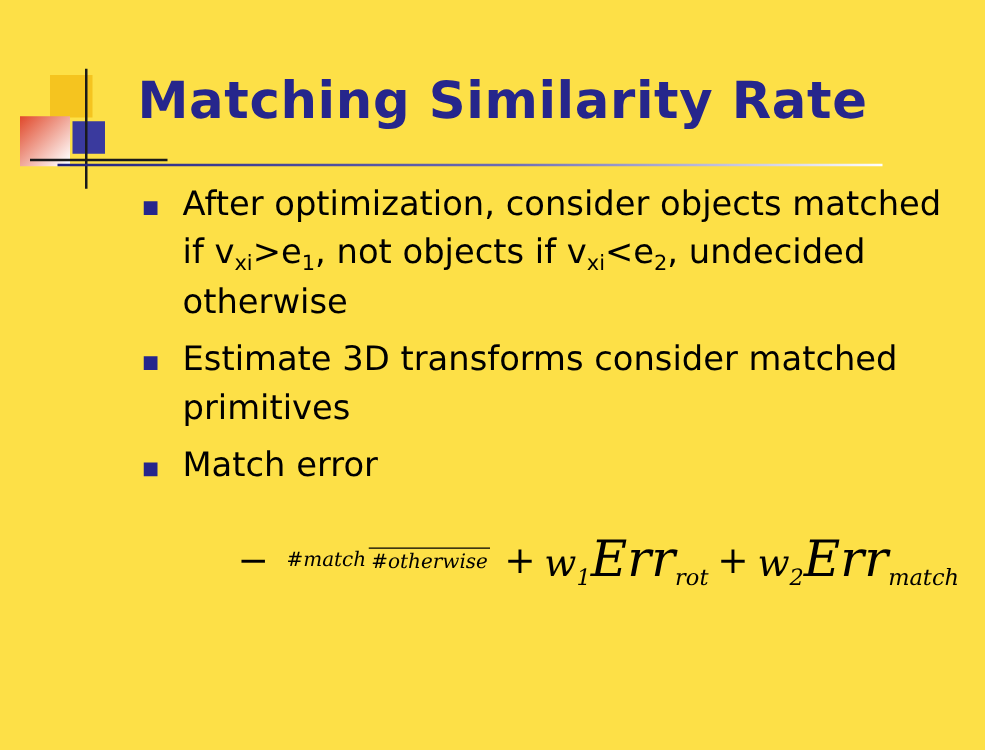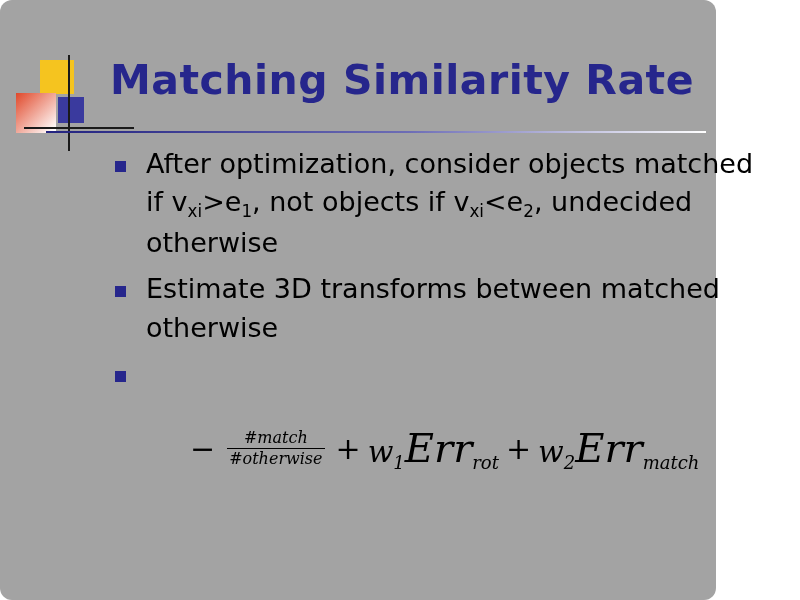--- a/index.html
+++ b/index.html
@@ -8,24 +8,23 @@
   }
   body {
     width: 800px;
     height: 600px;
     background: #ffffff;
     font-family: "DejaVu Sans", sans-serif;
     overflow: hidden;
   }
   .slide {
     position: relative;
-    width: 716px;
+    width: 788px;
     height: 600px;
-    background: #a3a3a3;
-    border-radius: 12px;
+    background: #fde047;
   }
 
   
   .deco {
     position: absolute;
     left: 16px;
     top: 55px;
     width: 105px;
     height: 100px;
   }
@@ -138,21 +137,21 @@
     display: flex;
     align-items: center;
   }
   .eq-minus {
     font-size: 30px;
     margin-right: 8px;
     font-style: normal;
   }
   .frac {
     display: inline-flex;
-    flex-direction: column;
+    flex-direction: row;
     align-items: center;
     font-size: 16px;
     line-height: 1.25;
     vertical-align: middle;
     margin: 0 4px;
   }
   .frac .num {
     padding: 0 2px;
   }
   .frac .den {
@@ -198,25 +197,26 @@
 
   <div class="body">
 
     <div class="bullet-row">
       <span class="bullet-marker"></span>
       <span class="bullet-text"><span>After optimization, consider objects matched if v</span><span class="sub">xi</span><span>&gt;e</span><span class="sub">1</span><span>, not objects if v</span><span class="sub">xi</span><span>&lt;e</span><span class="sub">2</span><span>, undecided otherwise</span></span>
     </div>
 
     <div class="bullet-row">
       <span class="bullet-marker"></span>
-      <span class="bullet-text">Estimate 3D transforms between matched otherwise</span>
+      <span class="bullet-text">Estimate 3D transforms consider matched primitives</span>
     </div>
 
     <div class="bullet-row">
       <span class="bullet-marker"></span>
+      <span class="bullet-text">Match error</span>
     </div>
 
   </div>
 
   <div class="equation">
     <span class="eq-minus">−</span>
     <span class="frac">
       <span class="num">#match</span>
       <span class="den">#otherwise</span>
     </span>

